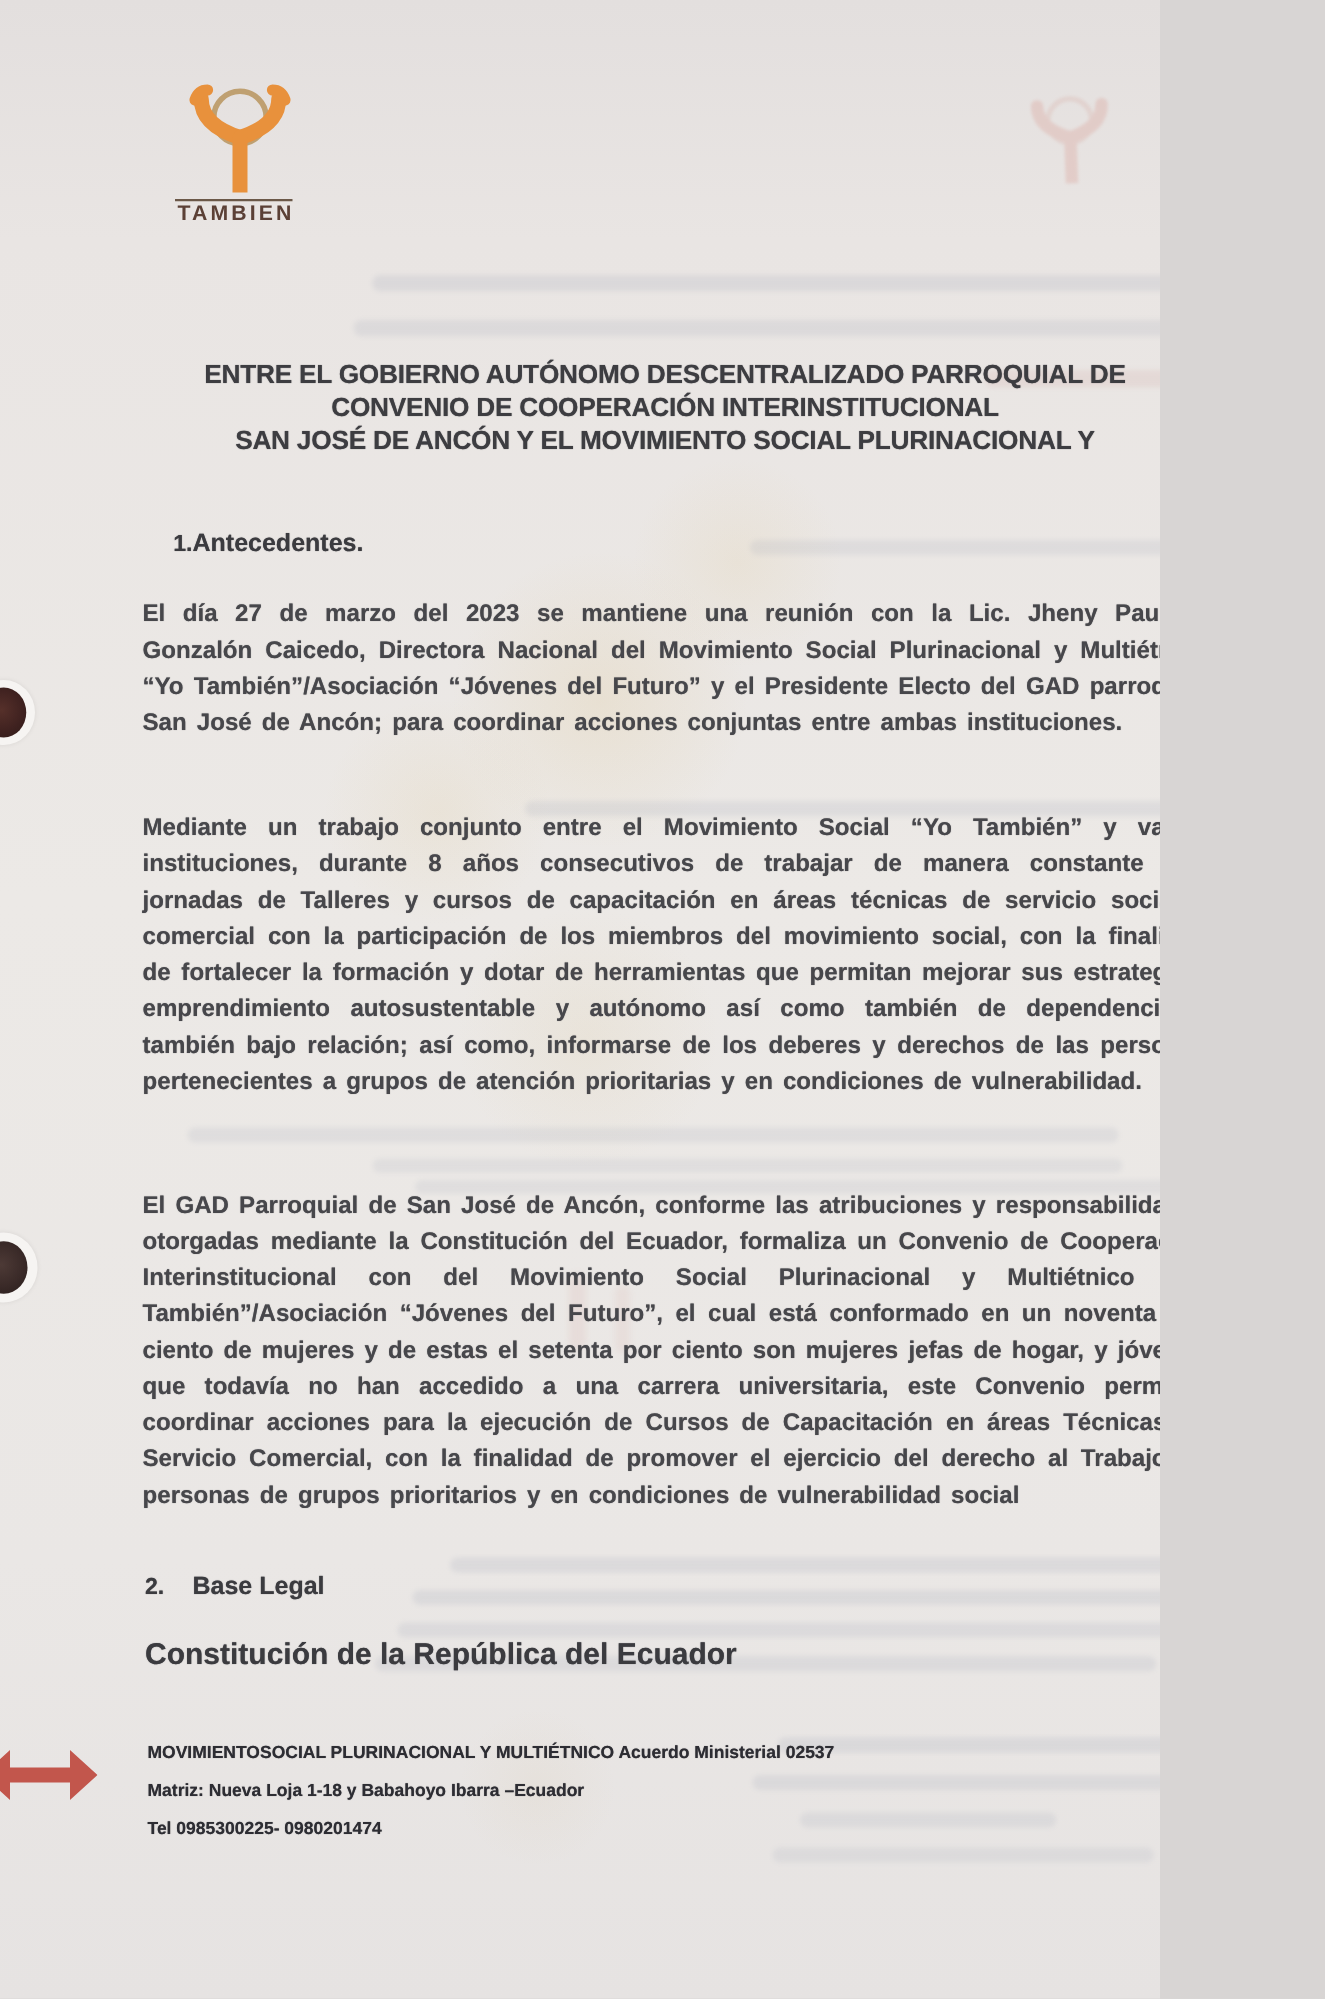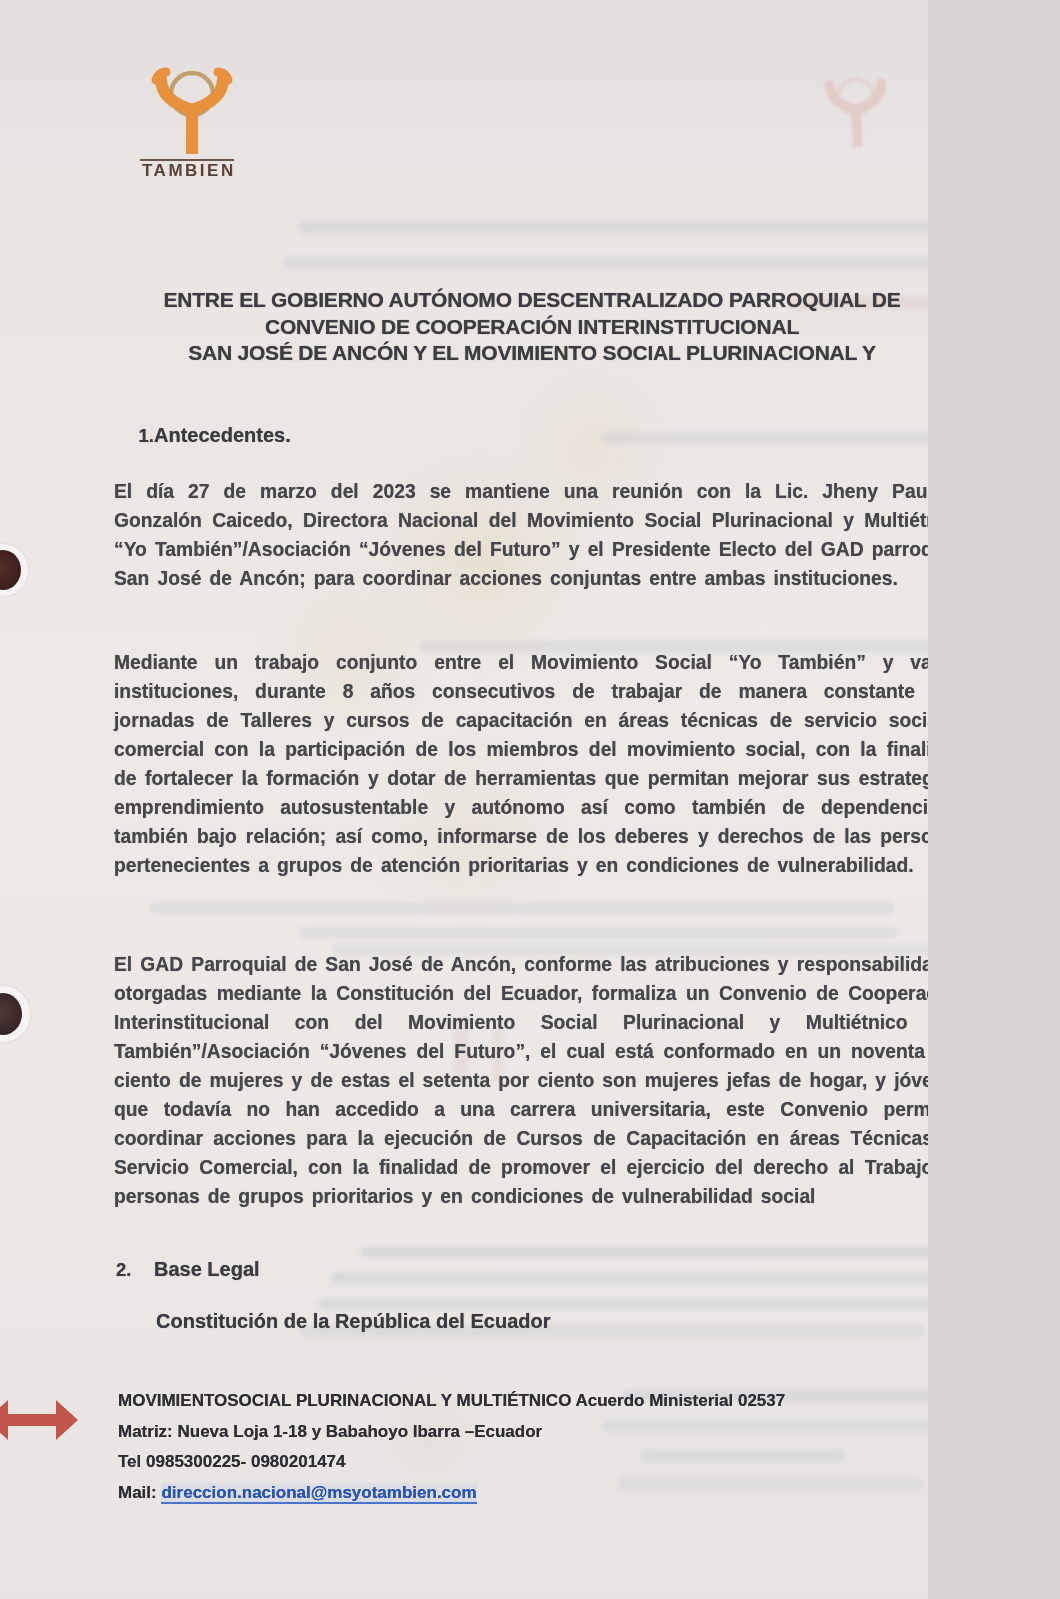--- a/index.html
+++ b/index.html
@@ -24,25 +24,25 @@
   .title{position:absolute;left:92px;top:287px;width:880px;text-align:center;
          font-weight:bold;font-size:21px;line-height:26.5px;letter-spacing:-.2px;
          color:#3d3d41;text-shadow:0 0 .8px rgba(55,55,60,.8);}
 
   .sec-heading{position:absolute;left:116px;font-weight:bold;font-size:20px;color:#3b3b3f;
                text-shadow:0 0 .7px rgba(55,55,60,.8);}
   .sec-heading .num{display:inline-block;width:38px;font-size:18.5px;}
 
   .para{position:absolute;left:114px;width:852px;font-size:19.3px;line-height:29px;
         text-align:justify;word-spacing:.14em;}
-  .base-heading{position:absolute;left:116px;top:1310px;font-weight:bold;font-size:20px;
-                color:#3b3b3f;text-shadow:0 0 .7px rgba(55,55,60,.8);margin-left:40px;}
+  .base-heading{position:absolute;left:116px;top:1310px;font-weight:bold;font-size:24px;
+                color:#3b3b3f;text-shadow:0 0 .7px rgba(55,55,60,.8);}
 
   .footer{position:absolute;left:118px;top:1386px;width:760px;font-weight:bold;
-          font-size:17px;line-height:30.5px;color:#2d2d33;text-shadow:0 0 .6px rgba(45,45,50,.8);}
+          font-size:14px;line-height:30.5px;color:#2d2d33;text-shadow:0 0 .6px rgba(45,45,50,.8);}
   .mail-link{color:#2457bd;text-decoration:none;border-bottom:2px solid #4a74cc;
              background:rgba(130,165,230,.10);cursor:pointer;}
 
   
   .bleed{position:absolute;border-radius:6px;filter:blur(2.2px);background:#7d87a0;}
   .bleed.pink{background:#c6928e;}
   .punch{position:absolute;border-radius:50%;}
   .punch .hole{position:absolute;border-radius:50%;}
   .punch1{left:-22px;top:544px;width:50px;height:52px;background:#f6f4f2;box-shadow:0 0 4px rgba(0,0,0,.08);}
   .punch1 .hole{left:7px;top:6px;width:36px;height:40px;
@@ -121,21 +121,20 @@
 
   <div class="sec-heading" style="top:1258px;">
     <span class="num">2.</span><span>Base Legal</span>
   </div>
   <div class="base-heading">Constitución de la República del Ecuador</div>
 
   <div class="footer">
     <div>MOVIMIENTOSOCIAL PLURINACIONAL Y MULTIÉTNICO Acuerdo Ministerial  02537</div>
     <div>Matriz: Nueva Loja 1-18 y Babahoyo Ibarra –Ecuador</div>
     <div>Tel 0985300225-  0980201474</div>
-    <div><span>Mail: </span><a class="mail-link">direccion.nacional@msyotambien.com</a></div>
   </div>
 
   <div class="punch punch1">
       <div class="hole"></div>
     </div>
   <div class="punch punch2">
       <div class="hole"></div>
     </div>
 
   <svg class="red-arrow" width="92" height="44" viewBox="0 0 92 44">

